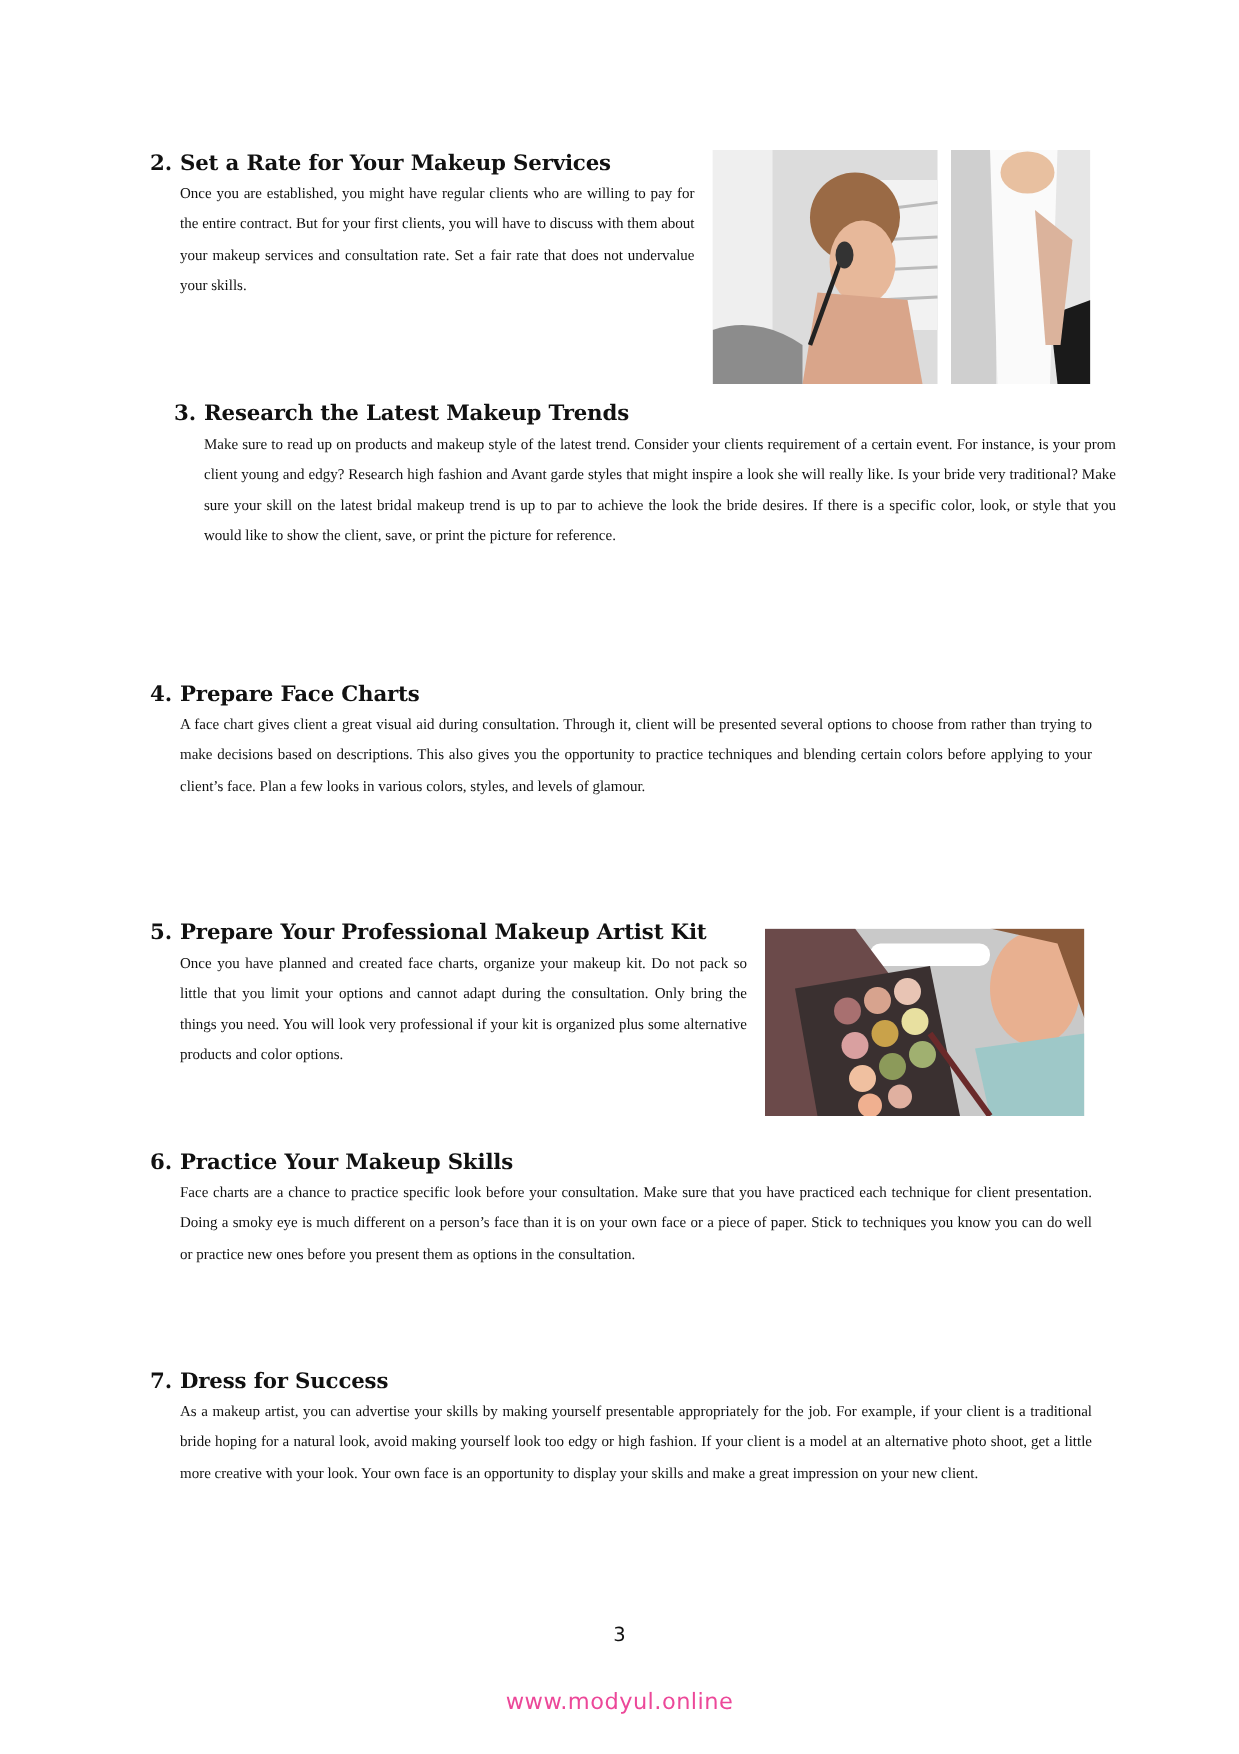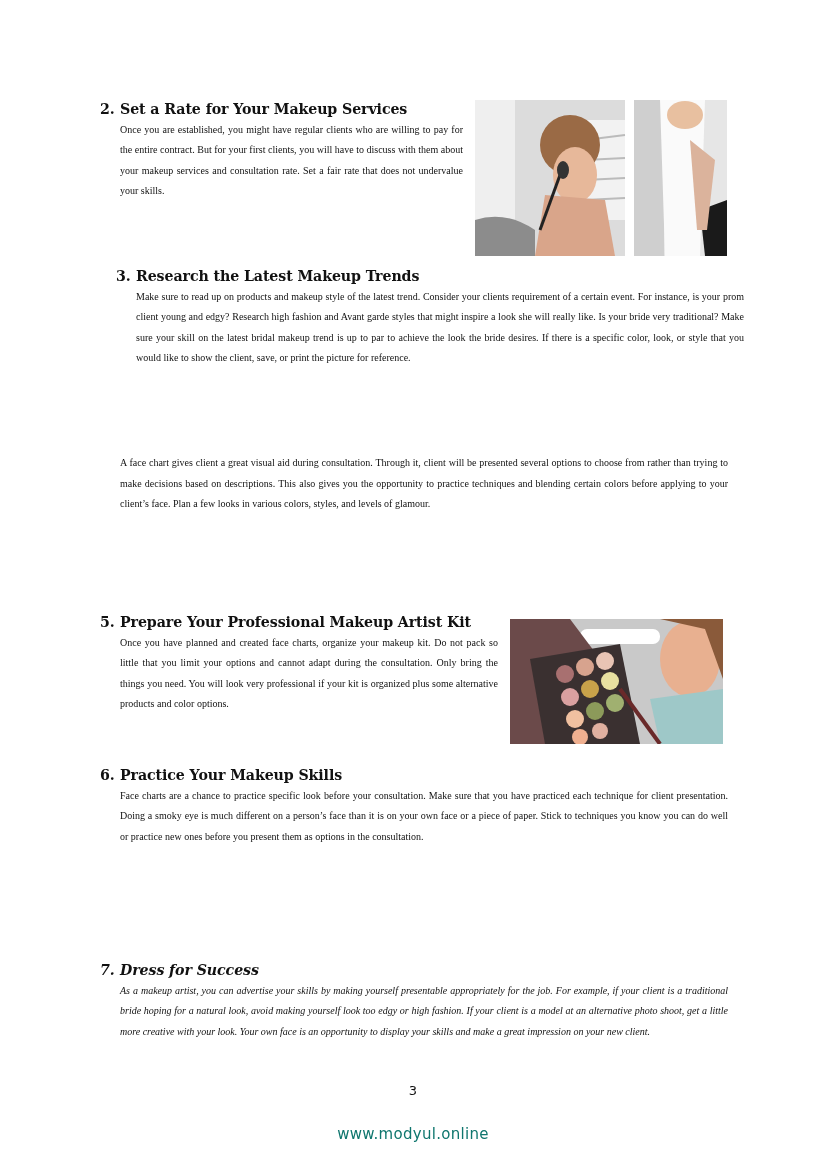--- a/index.html
+++ b/index.html
@@ -11,21 +11,21 @@
              line-height: 20.6px; margin: 0; letter-spacing: -0.1px; }
   .heading .num { display: inline-block; width: 20px; }
   .body { margin: 0 0 0 20px; font-family: "Liberation Serif", serif; font-size: 10px;
           line-height: 20.6px; text-align: justify; }
   .narrow .body { width: 343px; }
   .narrow5 .body { width: 378px; }
   .photo { position: absolute; overflow: hidden; }
   .page-num { position: absolute; top: 1083px; left: 0; width: 826px; text-align: center;
               font-family: "DejaVu Sans", sans-serif; font-size: 13px; color: #111; }
   .watermark { position: absolute; top: 1125px; left: 0; width: 826px; text-align: center;
-               font-family: "DejaVu Sans", sans-serif; font-size: 15px; color: #0f766e; letter-spacing: 0.3px; }
+               font-family: "DejaVu Sans", sans-serif; font-size: 15px; color: #ec4899; letter-spacing: 0.3px; }
 </style>
 </head>
 <body>
 
 <div class="page">
 
   <div class="section narrow" style="top:99px;">
     <p class="heading"><span class="num">2.</span><span>Set a Rate for Your Makeup Services</span></p>
     <p class="body">Once you are established, you might have regular clients who are willing to pay for the entire contract. But for your first clients, you will have to discuss with them about your makeup services and consultation rate. Set a fair rate that does not undervalue your skills.</p>
   </div>
@@ -50,20 +50,21 @@
       <path d="M215 40 L240 60 L232 130 L222 130 Z" fill="#dbb39c"></path>
     </svg>
   </div>
 
   <div class="section" style="top:266px;margin-left:16px;">
     <p class="heading"><span class="num">3.</span><span>Research the Latest Makeup Trends</span></p>
     <p class="body">Make sure to read up on products and makeup style of the latest trend.  Consider your clients requirement of a certain event. For instance, is your prom client young and edgy? Research high fashion and Avant garde styles that might inspire a look she will really like. Is your bride very traditional? Make sure your skill on the latest bridal makeup trend is up to par to achieve the look the bride desires. If there is a specific color, look, or style that you would like to show the client, save, or print the picture for reference.</p>
   </div>
 
   <div class="section" style="top:453px;">
+    <p class="heading"><span class="num">4.</span><span>Prepare Face Charts</span></p>
     <p class="body">A face chart gives client a great visual aid during consultation. Through it, client will be presented several options to choose from rather than trying to make decisions based on descriptions. This also gives you the opportunity to practice techniques and blending certain colors before applying to your client’s face. Plan a few looks in various colors, styles, and levels of glamour.</p>
   </div>
 
   <div class="section narrow5" style="top:612px;">
     <p class="heading"><span class="num">5.</span><span>Prepare Your Professional Makeup Artist Kit</span></p>
     <p class="body">Once you have planned and created face charts, organize your makeup kit. Do not pack so little that you limit your options and cannot adapt during the consultation. Only bring the things you need. You will look very professional if your kit is organized plus some alternative products and color options.</p>
   </div>
   <div class="photo" style="left:510px; top:619px; width:213px; height:125px;">
     <svg width="213" height="125" viewBox="0 0 213 125">
       <rect width="213" height="125" fill="#c9c9c9"></rect>
@@ -86,20 +87,20 @@
       <path d="M140 80 L213 70 L213 125 L150 125 Z" fill="#9ec8c8"></path>
       <line x1="110" y1="70" x2="150" y2="125" stroke="#6a2a2a" stroke-width="4"></line>
     </svg>
   </div>
 
   <div class="section" style="top:765px;">
     <p class="heading"><span class="num">6.</span><span>Practice Your Makeup Skills</span></p>
     <p class="body">Face charts are a chance to practice specific look before your consultation. Make sure that you have practiced each technique for client presentation. Doing a smoky eye is much different on a person’s face than it is on your own face or a piece of paper. Stick to techniques you know you can do well or practice new ones before you present them as options in the consultation.</p>
   </div>
 
-  <div class="section" style="top:960px;font-style:italic;">
+  <div class="section" style="top:911px;">
     <p class="heading"><span class="num">7.</span><span>Dress for Success</span></p>
     <p class="body">As a makeup artist, you can advertise your skills by making yourself presentable appropriately for the job. For example, if your client is a traditional bride hoping for a natural look, avoid making yourself look too edgy or high fashion. If your client is a model at an alternative photo shoot, get a little more creative with your look. Your own face is an opportunity to display your skills and make a great impression on your new client.</p>
   </div>
 
   <div class="page-num">3</div>
   <div class="watermark">www.modyul.online</div>
 </div>
 
 </body></html>

